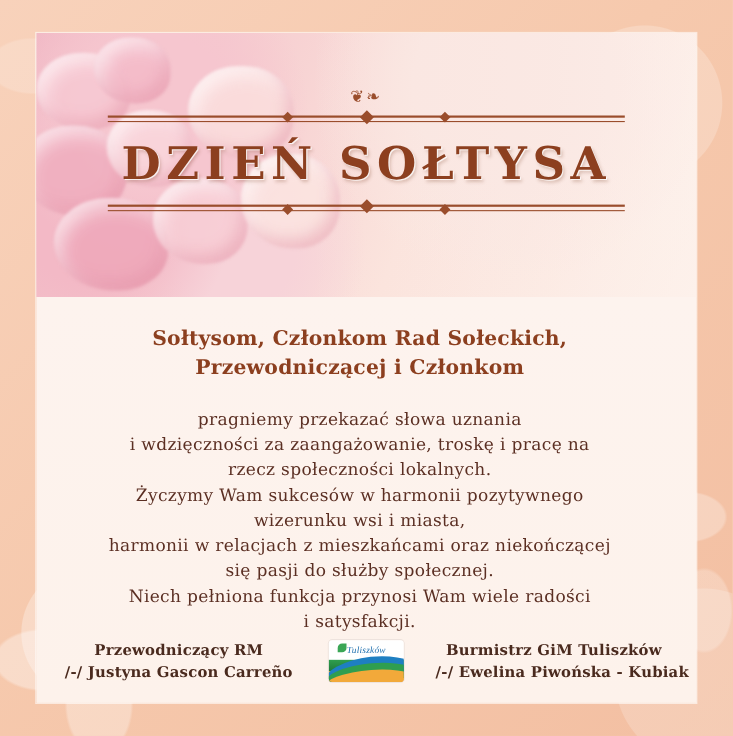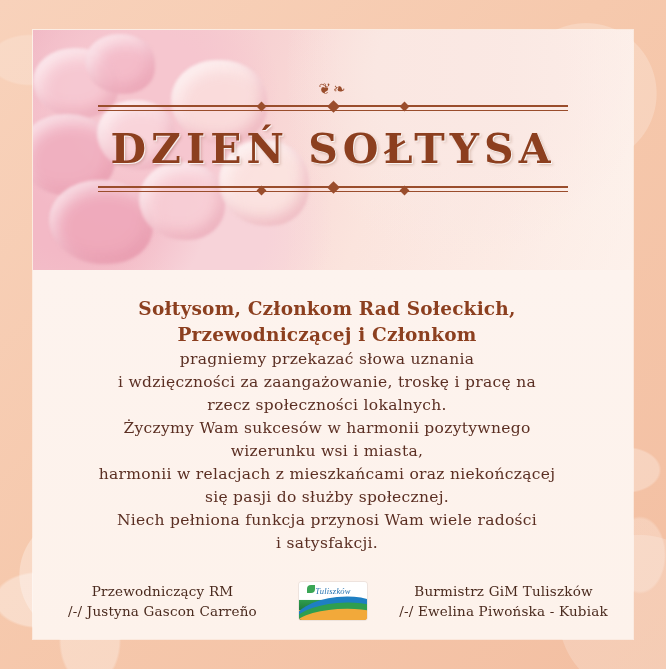--- a/index.html
+++ b/index.html
@@ -161,20 +161,21 @@
     color: #8c3f1f;
     font-family: "DejaVu Serif", "Liberation Serif", serif;
     font-weight: bold;
     font-size: 18.5px;
     line-height: 26px;
     letter-spacing: 0.2px;
   }
   .salutation div { white-space: nowrap; }
 
   .message {
+    margin-top: 22px;
     color: #5b2f23;
     font-family: "DejaVu Serif", "Liberation Serif", serif;
     font-size: 15.5px;
     line-height: 23px;
     letter-spacing: 0.3px;
   }
   .message div { white-space: nowrap; }
 
   
   .signatures {
@@ -188,20 +189,21 @@
     padding: 0 22px;
     box-sizing: border-box;
   }
   .sign {
     color: #4a2a1e;
     font-family: "DejaVu Serif", "Liberation Serif", serif;
     font-size: 13.5px;
     line-height: 20px;
     text-align: center;
     white-space: nowrap;
+    font-weight: bold;
   }
   .sign .role { letter-spacing: 0.2px; }
   .sign .name { letter-spacing: 0.2px; }
   .sign-left { width: 215px; }
   .sign-right { width: 215px; }
 
   
   .logo {
     position: relative;
     width: 68px;

